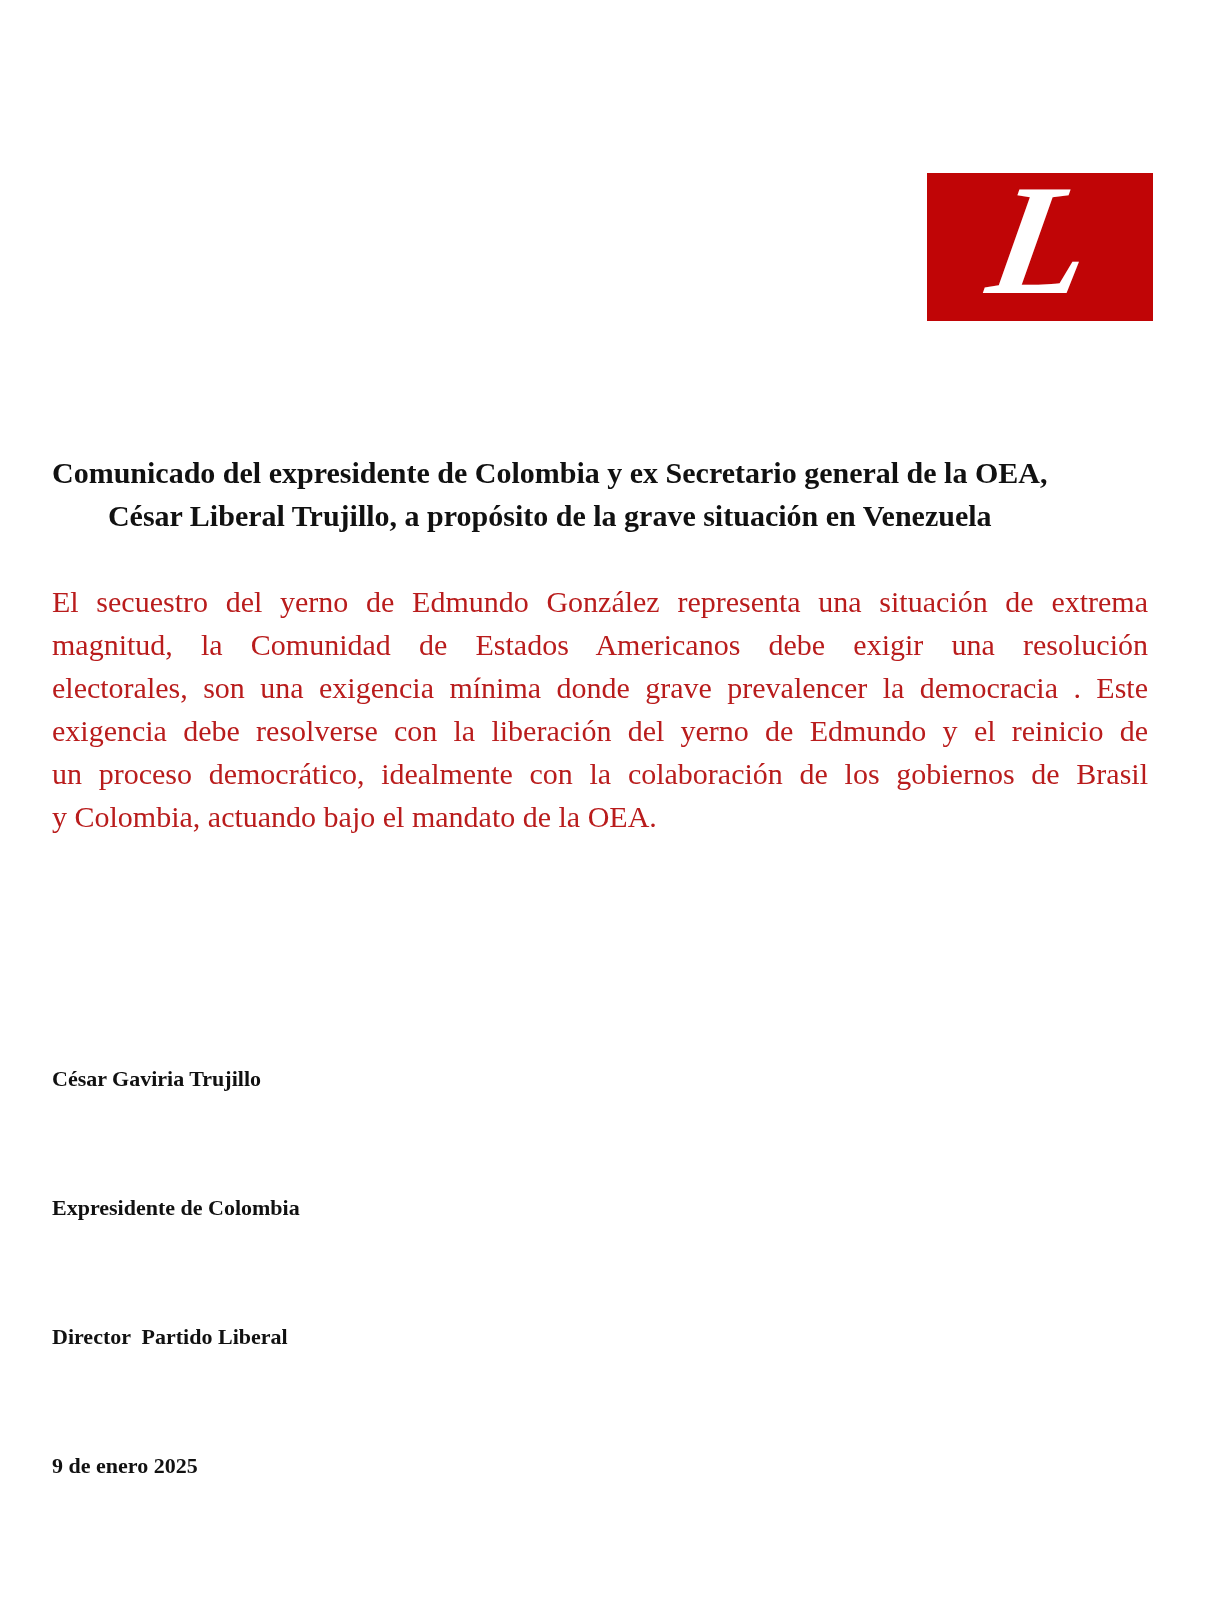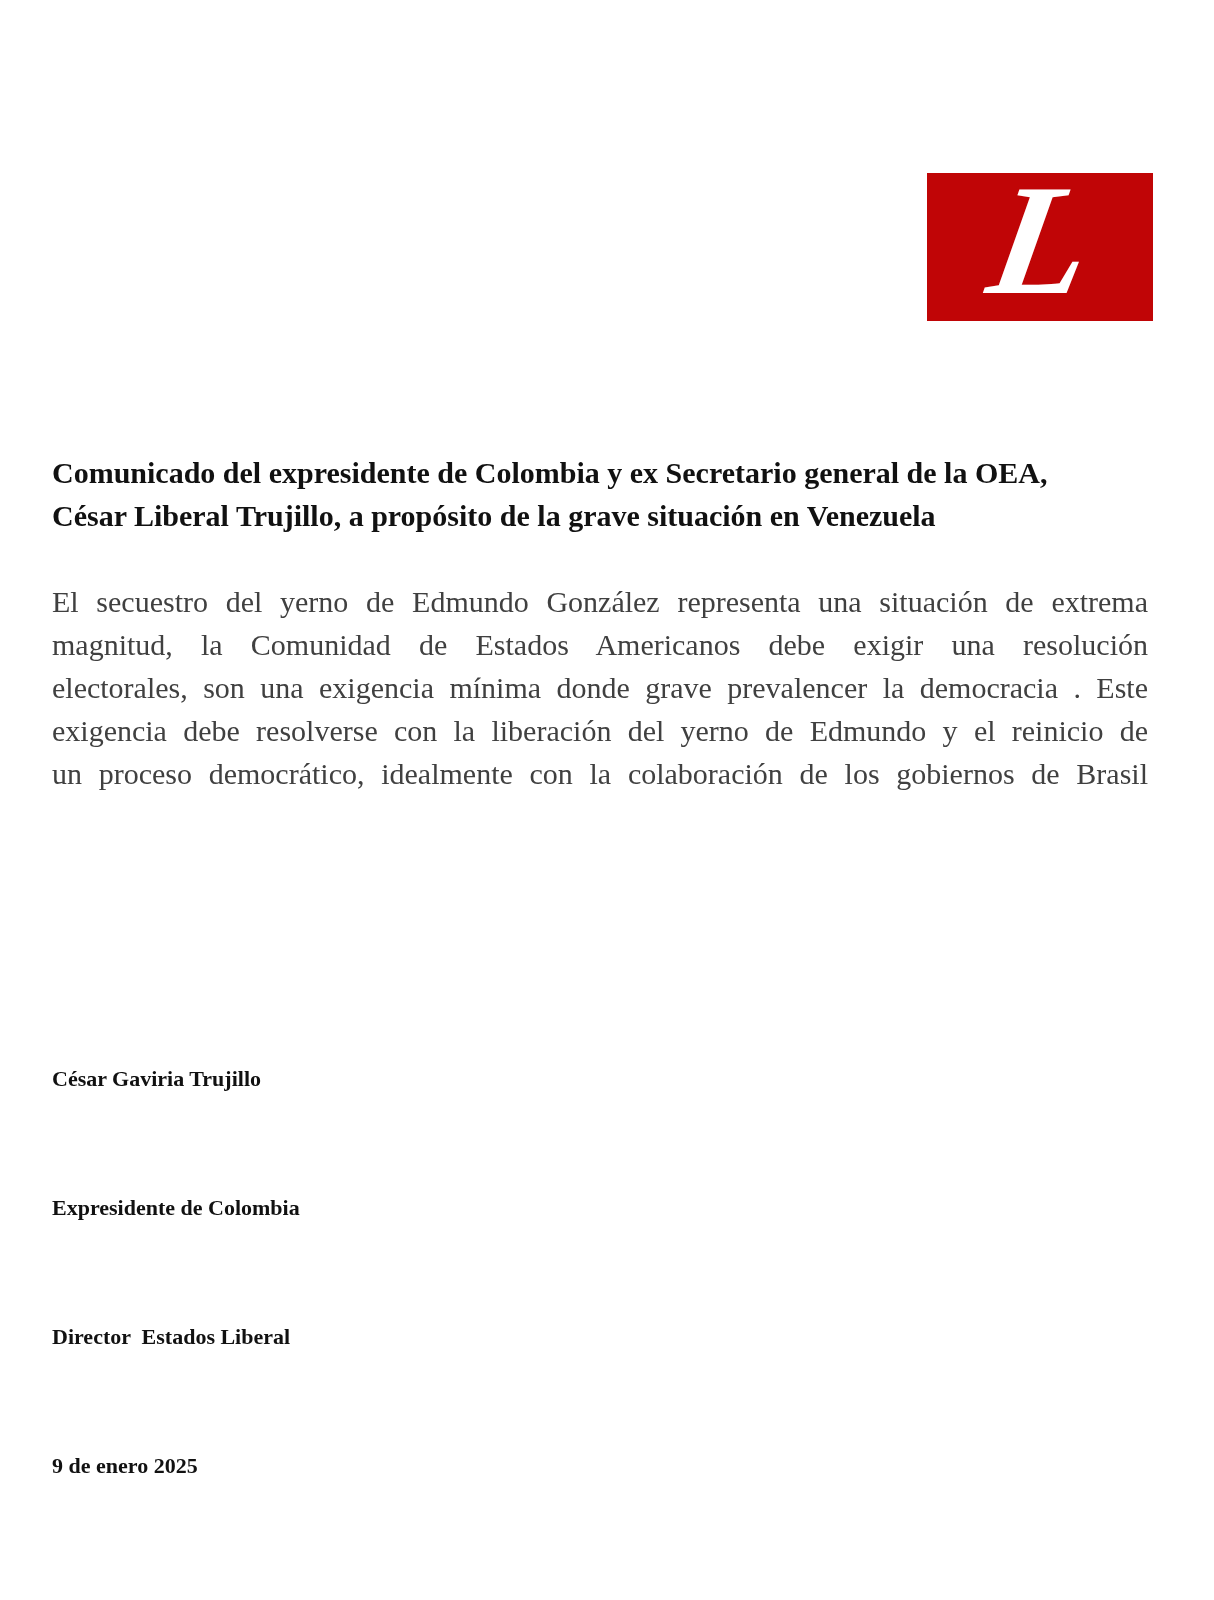--- a/index.html
+++ b/index.html
@@ -38,29 +38,30 @@
   }
   .title {
     position: absolute;
     left: 52px;
     top: 451px;
     font-size: 30px;
     line-height: 43px;
     font-weight: bold;
     white-space: nowrap;
     color: #111111;
+    text-align: center;
   }
   .body {
     position: absolute;
     left: 52px;
     top: 580px;
     width: 1096px;
     font-size: 30px;
     line-height: 43px;
-    color: #404040;
+    color: #b91c1c;
   }
   .body-line.justify {
     text-align: justify;
     text-align-last: justify;
   }
   .body-line.last {
     text-align: left;
   }
   .signature {
     position: absolute;
@@ -86,22 +87,23 @@
     <div class="title-line">Comunicado del expresidente de Colombia y ex Secretario general de la OEA,</div>
     <div class="title-line">César Liberal Trujillo, a propósito de la grave situación en Venezuela</div>
   </div>
 
   <div class="body">
     <div class="body-line justify">El secuestro del yerno de Edmundo González representa una situación de extrema</div>
     <div class="body-line justify">magnitud, la Comunidad de Estados Americanos debe exigir una resolución</div>
     <div class="body-line justify">electorales, son una exigencia mínima donde grave prevalencer la democracia . Este</div>
     <div class="body-line justify">exigencia debe resolverse con la liberación del yerno de Edmundo y el reinicio de</div>
     <div class="body-line justify">un proceso democrático, idealmente con la colaboración de los gobiernos de Brasil</div>
+    <div class="body-line last">y Colombia, actuando bajo el mandato de la OEA.</div>
   </div>
 
   <div class="signature">
     <div class="sig-line">César Gaviria Trujillo</div>
     <div class="sig-line">Expresidente de Colombia</div>
-    <div class="sig-line">Director  Estados Liberal</div>
+    <div class="sig-line">Director  Partido Liberal</div>
     <div class="sig-line">9 de enero 2025</div>
   </div>
 
 </div>
 
 </body></html>

